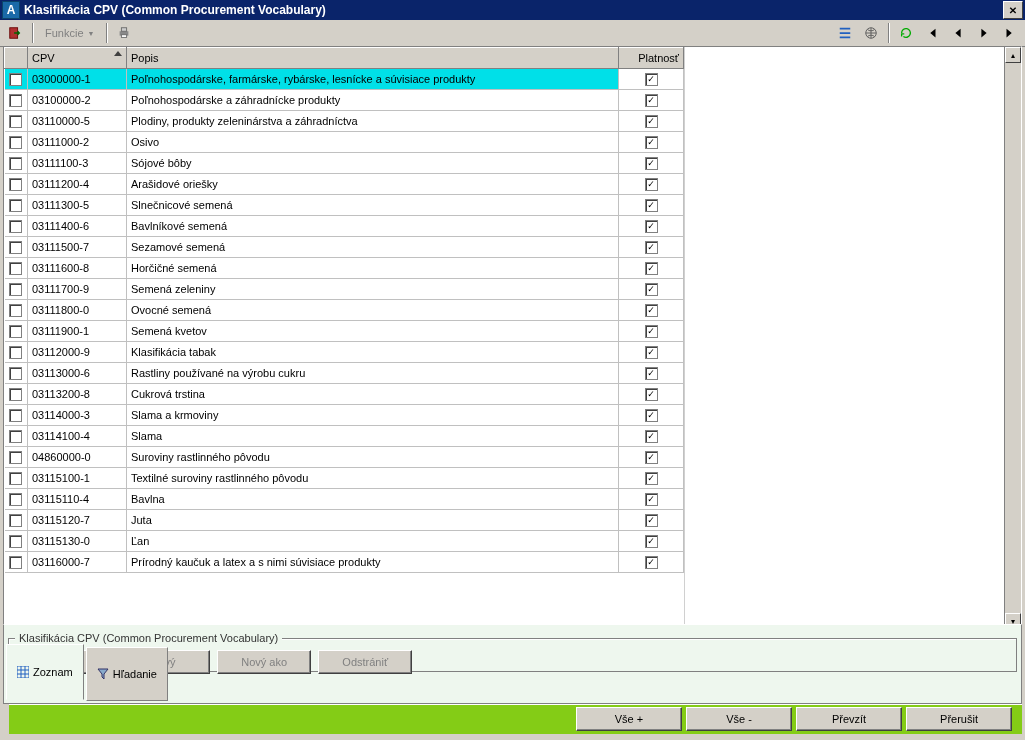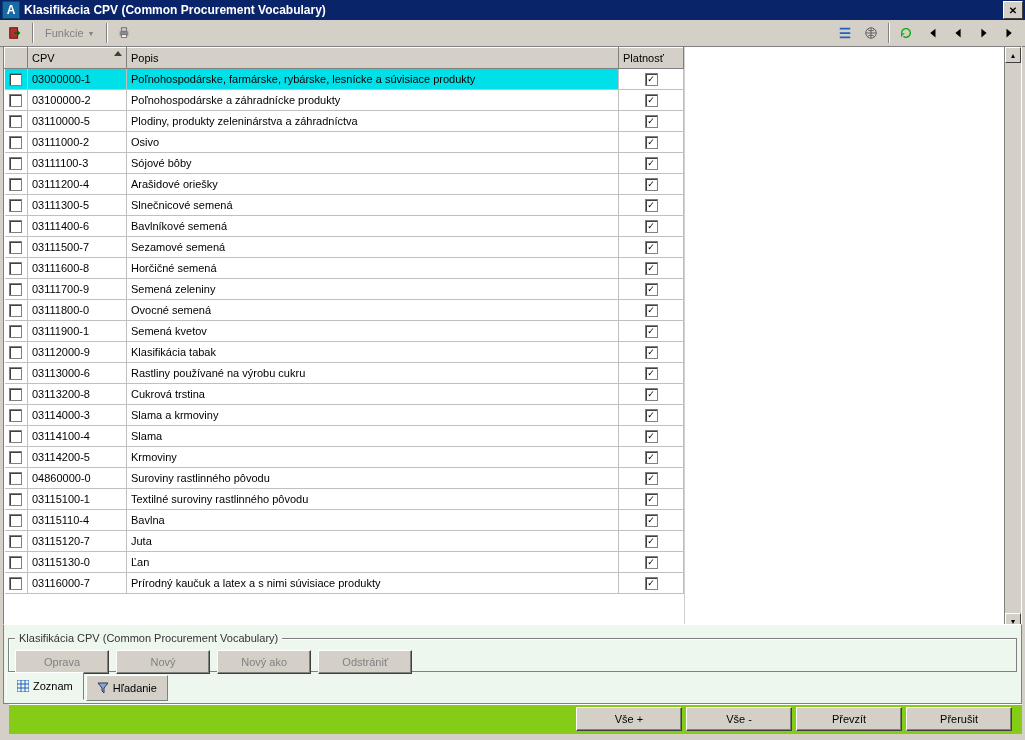--- a/index.html
+++ b/index.html
@@ -113,21 +113,21 @@
     border-top-color: #fff; border-left-color: #fff;
     text-align: left;
     padding: 2px 4px;
     font-weight: normal;
     height: 16px;
     position: relative;
   }
   .grid thead th.selcol { width: 14px; }
   .grid thead th.cpv { width: 90px; }
   .grid thead th.popis { }
-  .grid thead th.plat { width: 56px; text-align:left; }
+  .grid thead th.plat { width: 56px; text-align:right; }
   .grid thead th .sort-ind {
     position: absolute; right: 4px; top: 3px;
     width: 0; height: 0;
     border-left: 4px solid transparent;
     border-right: 4px solid transparent;
     border-bottom: 5px solid #404040;
   }
   .grid tbody td {
     border-right: 1px solid #c0c0c0;
     border-bottom: 1px solid #c0c0c0;
@@ -193,21 +193,21 @@
     position: absolute;
     left: 6px; bottom: 40px;
     height: 22px;
     display: flex;
     align-items: flex-end;
   }
   .tab {
     border: 1px solid #808080;
     border-top-color: #fff; border-left-color:#fff;
     background: #d4d0c8;
-    padding: 3px 10px;
+    padding: 17px 10px;
     margin-right: 2px;
     display:flex; align-items:center;
     gap: 4px;
     height: 18px;
     font-size: 11px;
     position: relative;
     top: 1px;
   }
   .tab.active {
     background: #eef7ee;
@@ -431,26 +431,20 @@
             <td class="plat-cell"><span class="cbox">✓</span></td>
           </tr>
           <tr>
             <td class="sel-cell"><span class="cbox"></span></td>
             <td class="cpv-cell">03114100-4</td>
             <td class="popis-cell">Slama</td>
             <td class="plat-cell"><span class="cbox">✓</span></td>
           </tr>
           <tr>
             <td class="sel-cell"><span class="cbox"></span></td>
-            <td class="cpv-cell">03114200-5</td>
-            <td class="popis-cell">Krmoviny</td>
-            <td class="plat-cell"><span class="cbox">✓</span></td>
-          </tr>
-          <tr>
-            <td class="sel-cell"><span class="cbox"></span></td>
             <td class="cpv-cell">04860000-0</td>
             <td class="popis-cell">Suroviny rastlinného pôvodu</td>
             <td class="plat-cell"><span class="cbox">✓</span></td>
           </tr>
           <tr>
             <td class="sel-cell"><span class="cbox"></span></td>
             <td class="cpv-cell">03115100-1</td>
             <td class="popis-cell">Textilné suroviny rastlinného pôvodu</td>
             <td class="plat-cell"><span class="cbox">✓</span></td>
           </tr>

